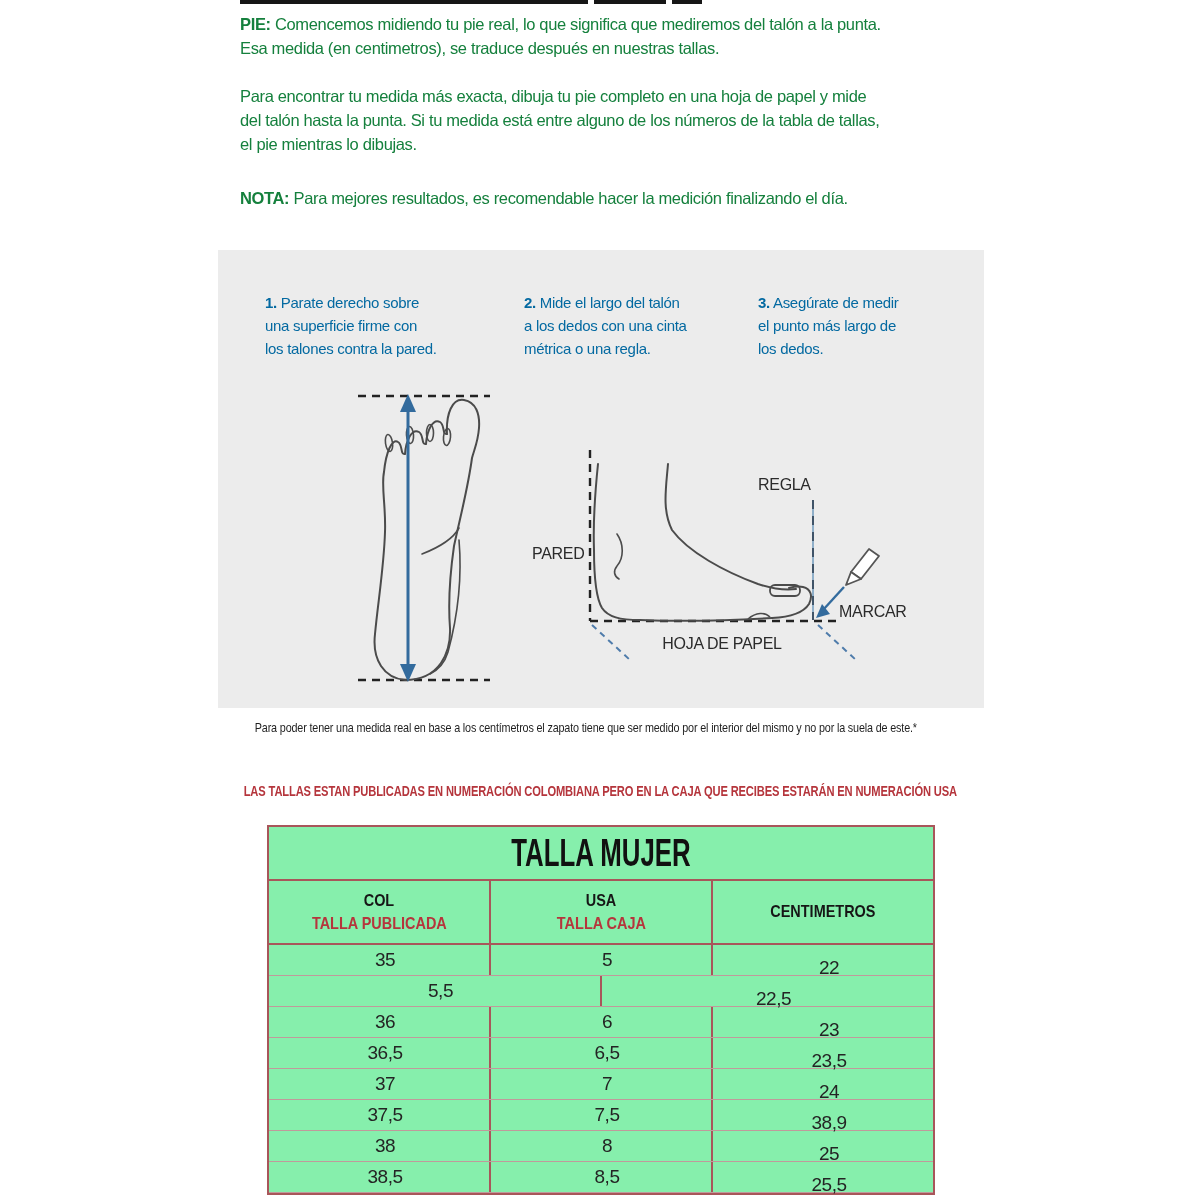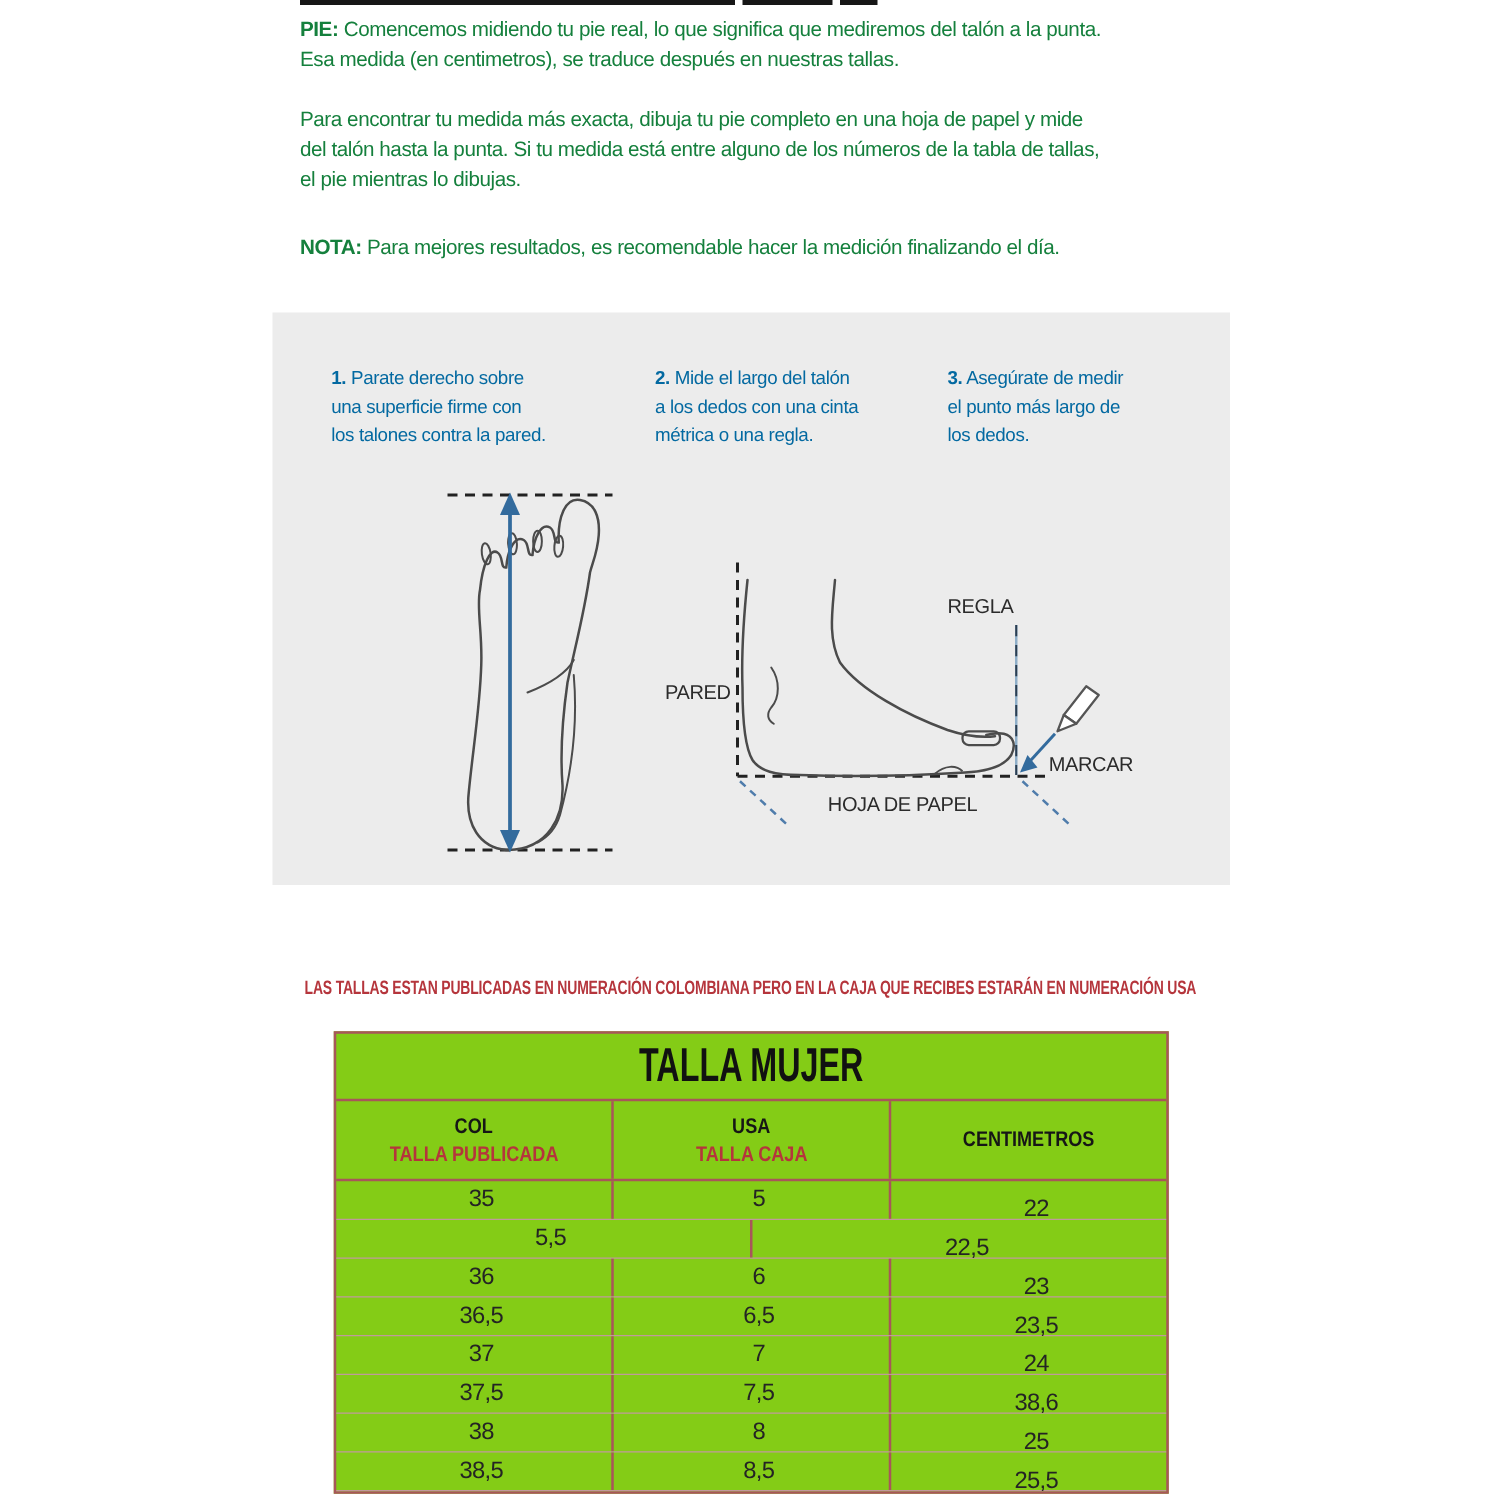--- a/index.html
+++ b/index.html
@@ -44,21 +44,21 @@
              font-size:13.5px; color:#1f1f1f; letter-spacing:-0.2px; }
 
   
   .notice-wrap { position:absolute; left:0; right:0; top:782px;
                  display:flex; justify-content:center; }
   .notice { display:inline-block; white-space:nowrap; transform:scaleX(0.72);
             font-size:15.5px; font-weight:bold; color:#b5353c; letter-spacing:-0.2px; }
 
   
   .size-table { position:absolute; left:267px; top:825px; width:668px;
-                border:2px solid #a8565a; background:#84cc16; }
+                border:2px solid #a8565a; background:#86efac; }
   .title-row { height:54px; border-bottom:2px solid #a8565a;
                display:flex; align-items:center; justify-content:center; }
   .title-row .t { display:inline-block; white-space:nowrap; transform:scaleX(0.68);
                   font-size:38px; font-weight:bold; color:#111; }
   .header-row { display:flex; height:64px; border-bottom:2px solid #a8565a; }
   .hcell { flex:1; display:flex; flex-direction:column; align-items:center;
            justify-content:center; gap:3px; border-right:2px solid #a8565a; }
   .hcell:last-child { border-right:none; }
   .h1 { display:inline-block; white-space:nowrap; transform:scaleX(0.85);
         font-size:17px; font-weight:bold; color:#161616; }
@@ -175,20 +175,23 @@
         <line x1="324" y1="149" x2="303" y2="172" stroke="#336b9d" stroke-width="2.4"></line>
         <polygon points="296,180 310,176 302,166" fill="#336b9d"></polygon>
       </g>
       <text x="12" y="121" font-size="16">PARED</text>
       <text x="238" y="52" font-size="16">REGLA</text>
       <text x="319" y="179" font-size="16">MARCAR</text>
       <text x="202" y="211" font-size="16" text-anchor="middle">HOJA DE PAPEL</text>
     </svg>
   </div>
 
+  <div class="caption-wrap">
+    <span class="caption">Para poder tener una medida real en base a los centímetros el zapato tiene que ser medido por el interior del mismo y no por la suela de este.*</span>
+  </div>
 
   <div class="notice-wrap">
     <span class="notice">LAS TALLAS ESTAN PUBLICADAS EN NUMERACIÓN COLOMBIANA PERO EN LA CAJA QUE RECIBES ESTARÁN EN NUMERACIÓN USA</span>
   </div>
 
   <div class="size-table">
     <div class="title-row">
       <span class="t">TALLA MUJER</span>
     </div>
     <div class="header-row">
@@ -224,21 +227,21 @@
       <div class="tcell">23,5</div>
     </div>
     <div class="trow">
       <div class="tcell">37</div>
       <div class="tcell">7</div>
       <div class="tcell">24</div>
     </div>
     <div class="trow">
       <div class="tcell">37,5</div>
       <div class="tcell">7,5</div>
-      <div class="tcell">38,6</div>
+      <div class="tcell">38,9</div>
     </div>
     <div class="trow">
       <div class="tcell">38</div>
       <div class="tcell">8</div>
       <div class="tcell">25</div>
     </div>
     <div class="trow">
       <div class="tcell">38,5</div>
       <div class="tcell">8,5</div>
       <div class="tcell">25,5</div>

